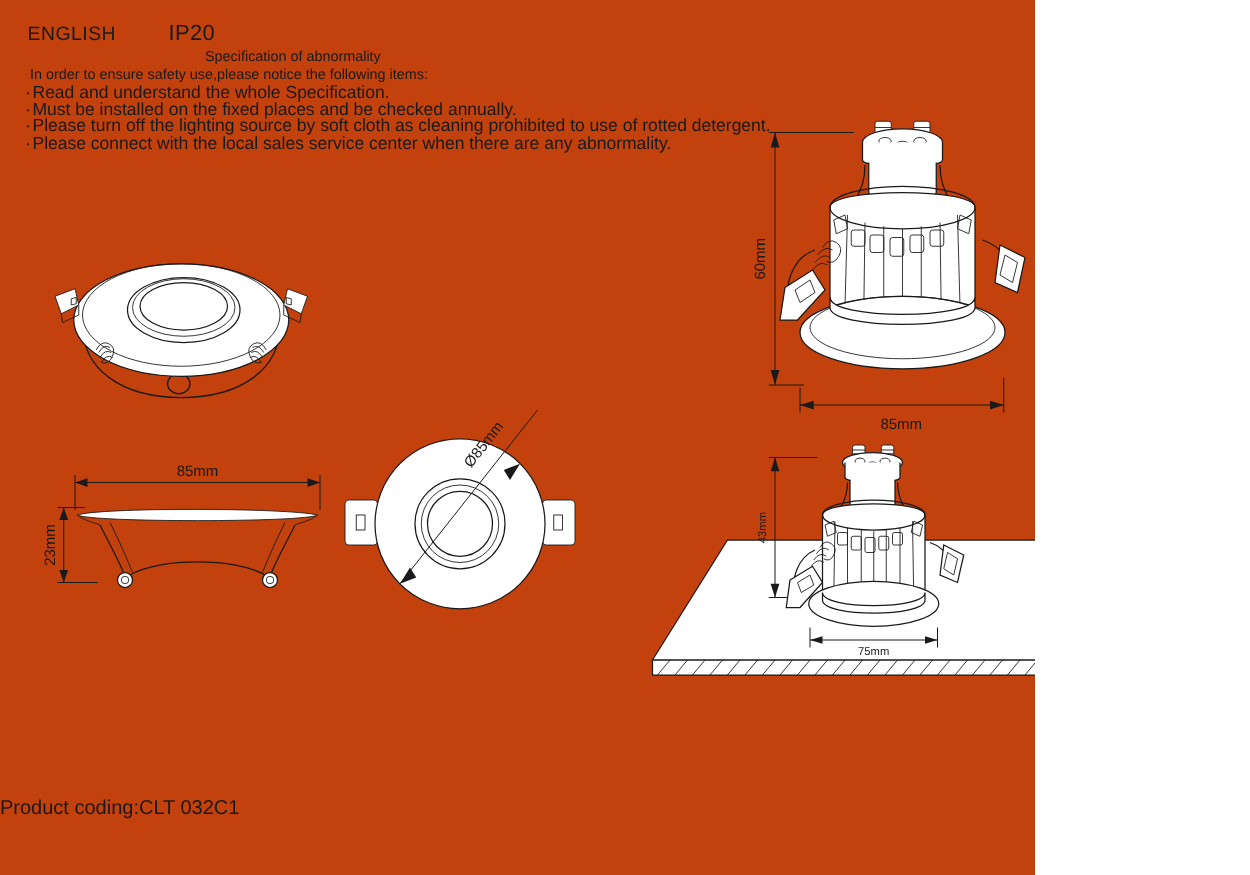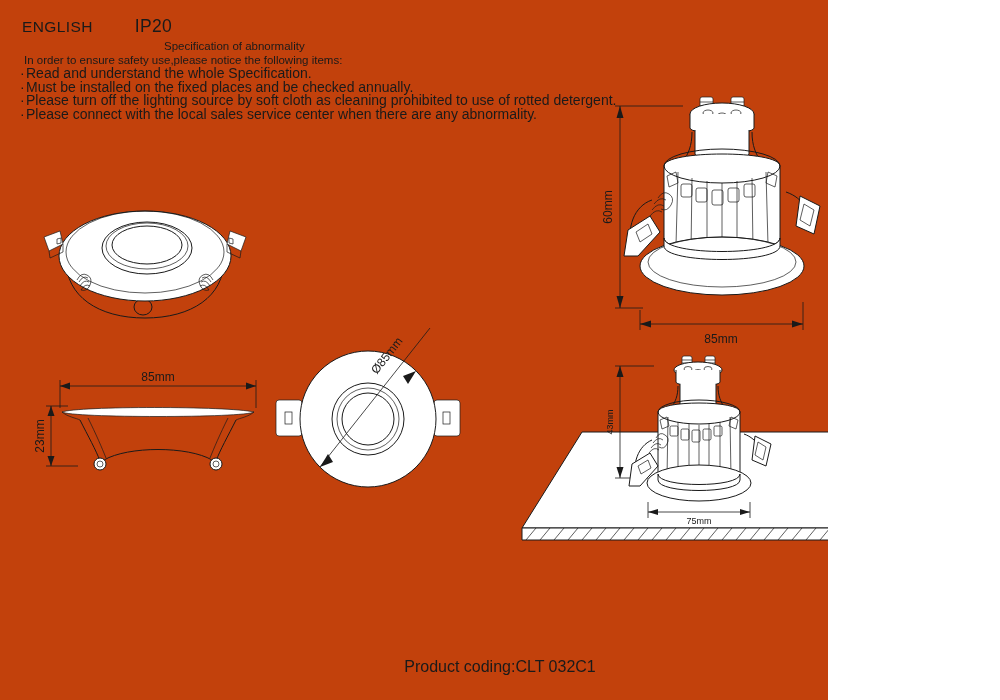--- a/index.html
+++ b/index.html
@@ -101,24 +101,23 @@
     font-size: 9px;
     fill: #1a1a1a;
   }
 
   
   #product-code {
     position: absolute;
     left: 0;
     top: 638px;
     width: 1000px;
-    text-align: center;
+    text-align: left;
     font-size: 16px;
     color: #1a1a1a;
-    margin-top: 20px;
   }
 </style>
 </head>
 <body>
 
 <div id="sheet">
 
   <div id="header-row">
     <span id="lang-label">ENGLISH</span>
     <span id="ip-rating">IP20</span>

